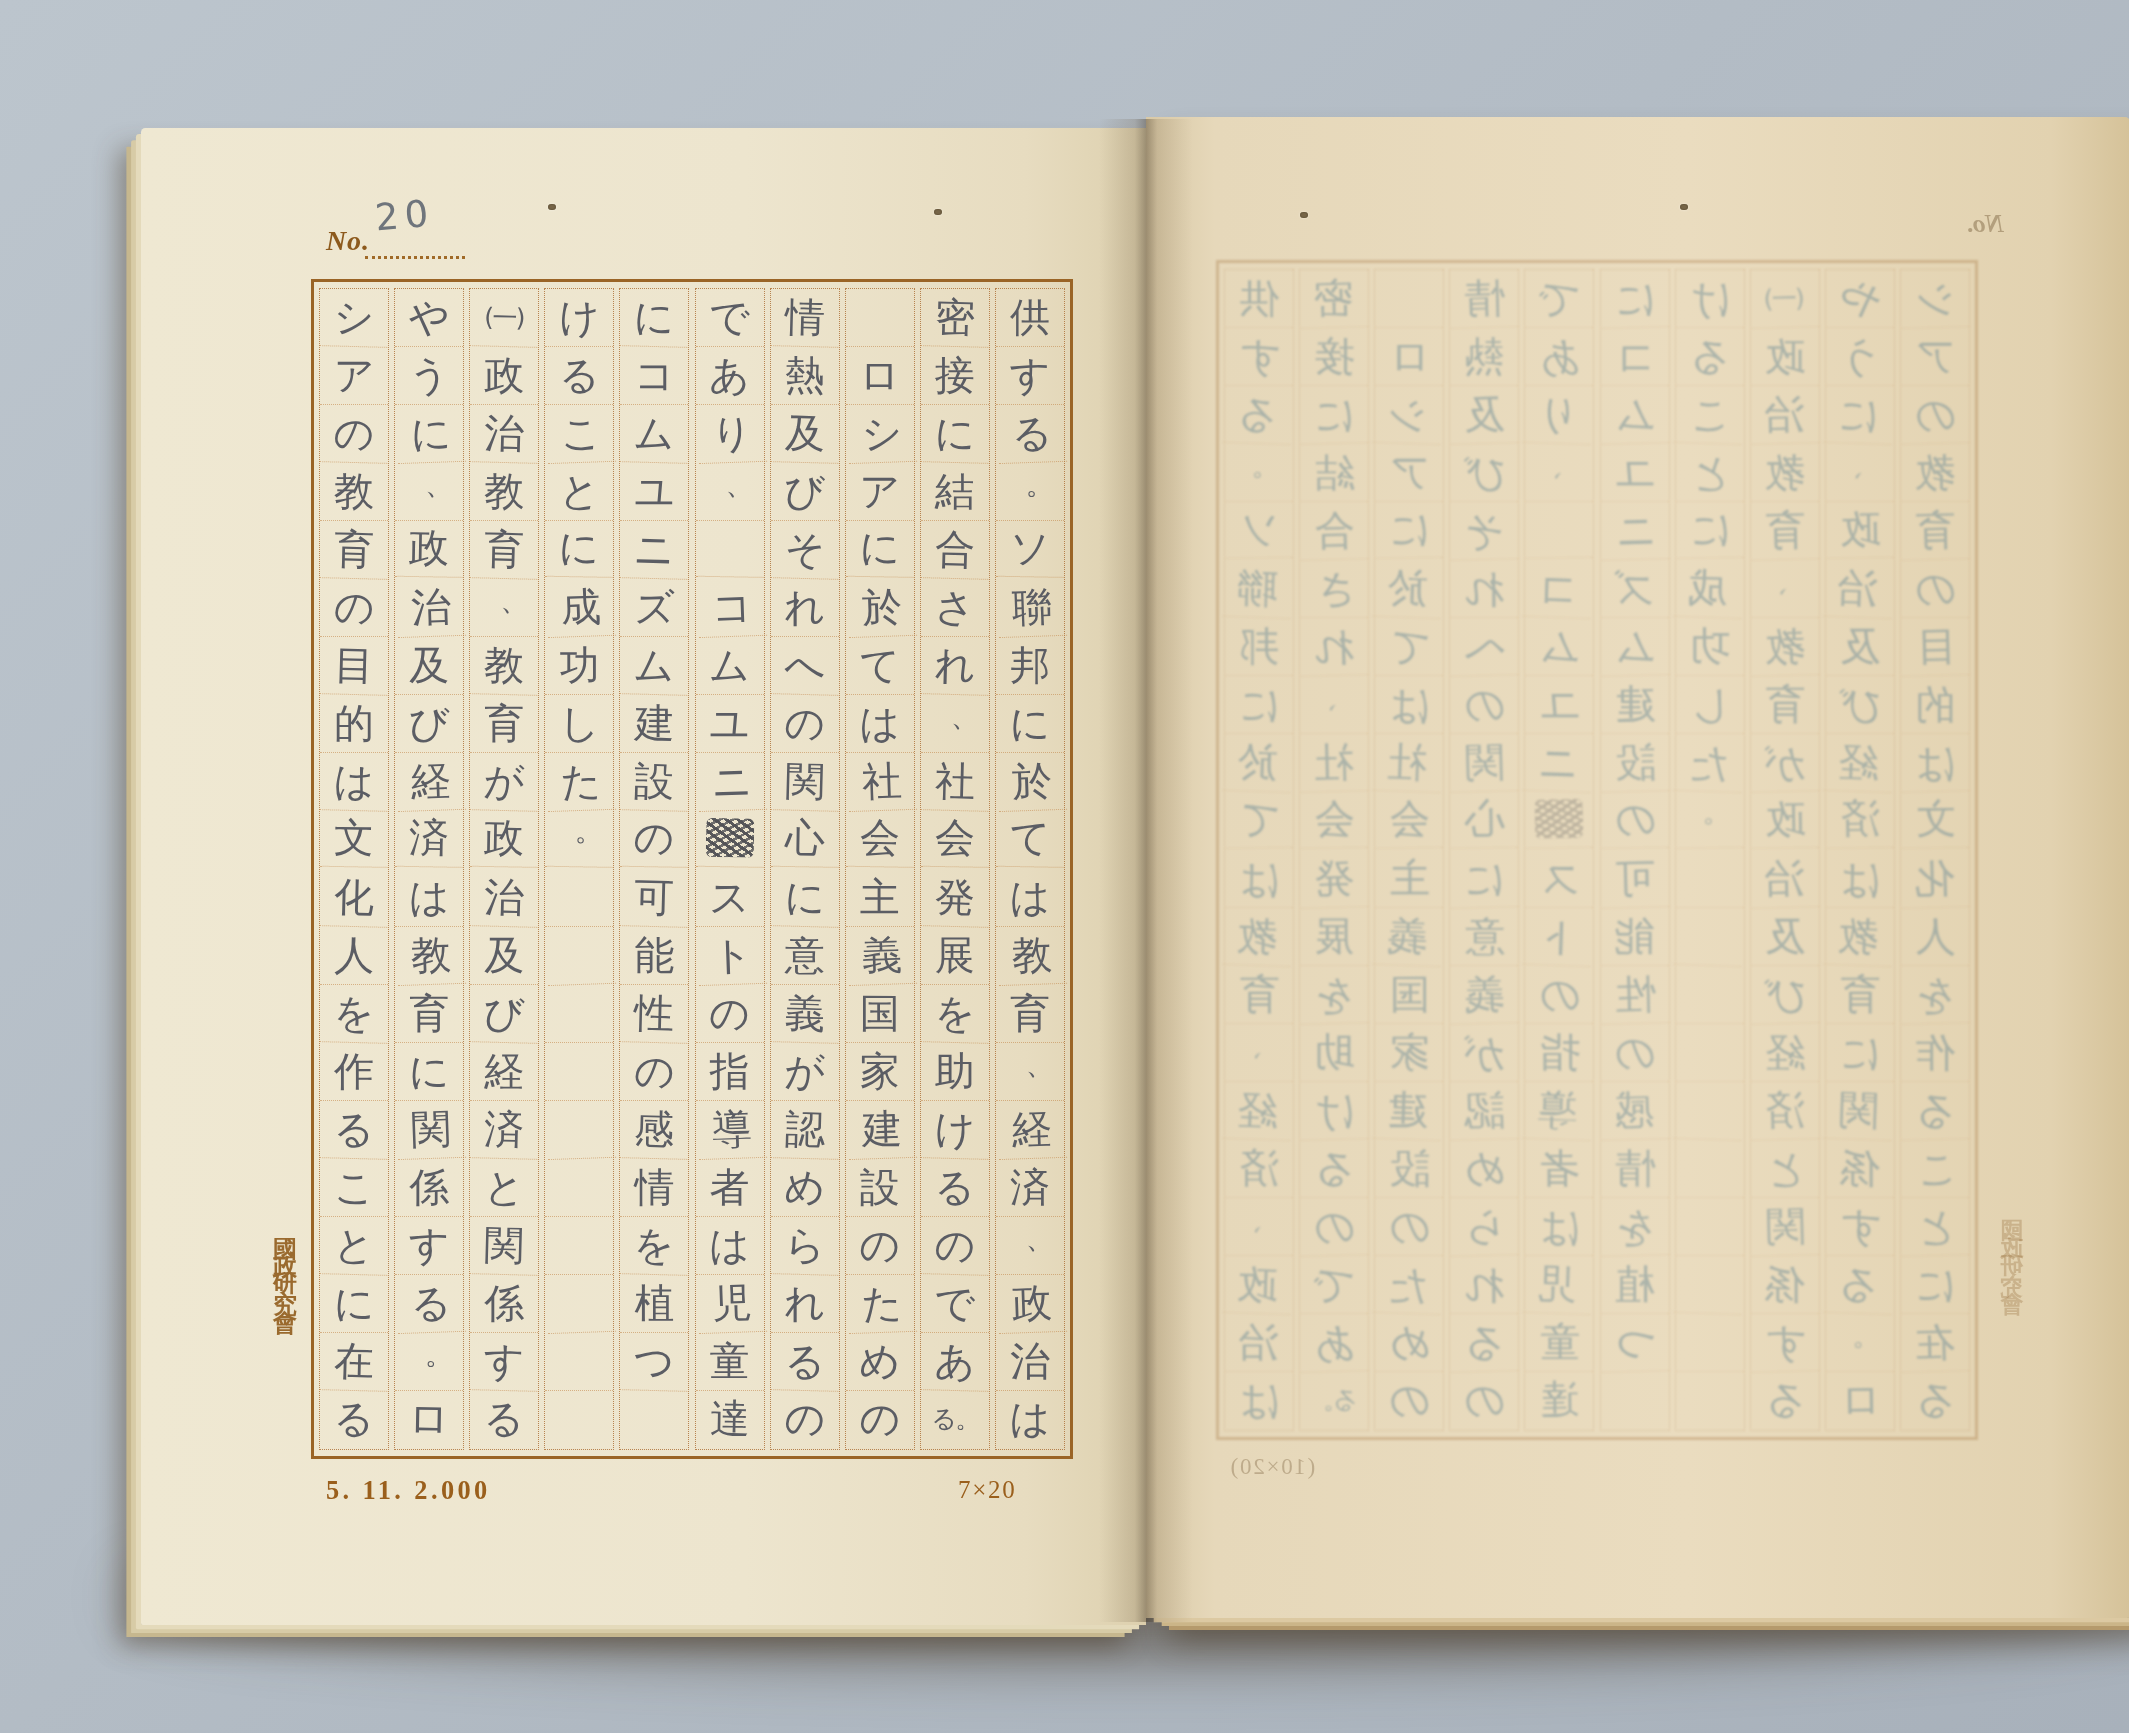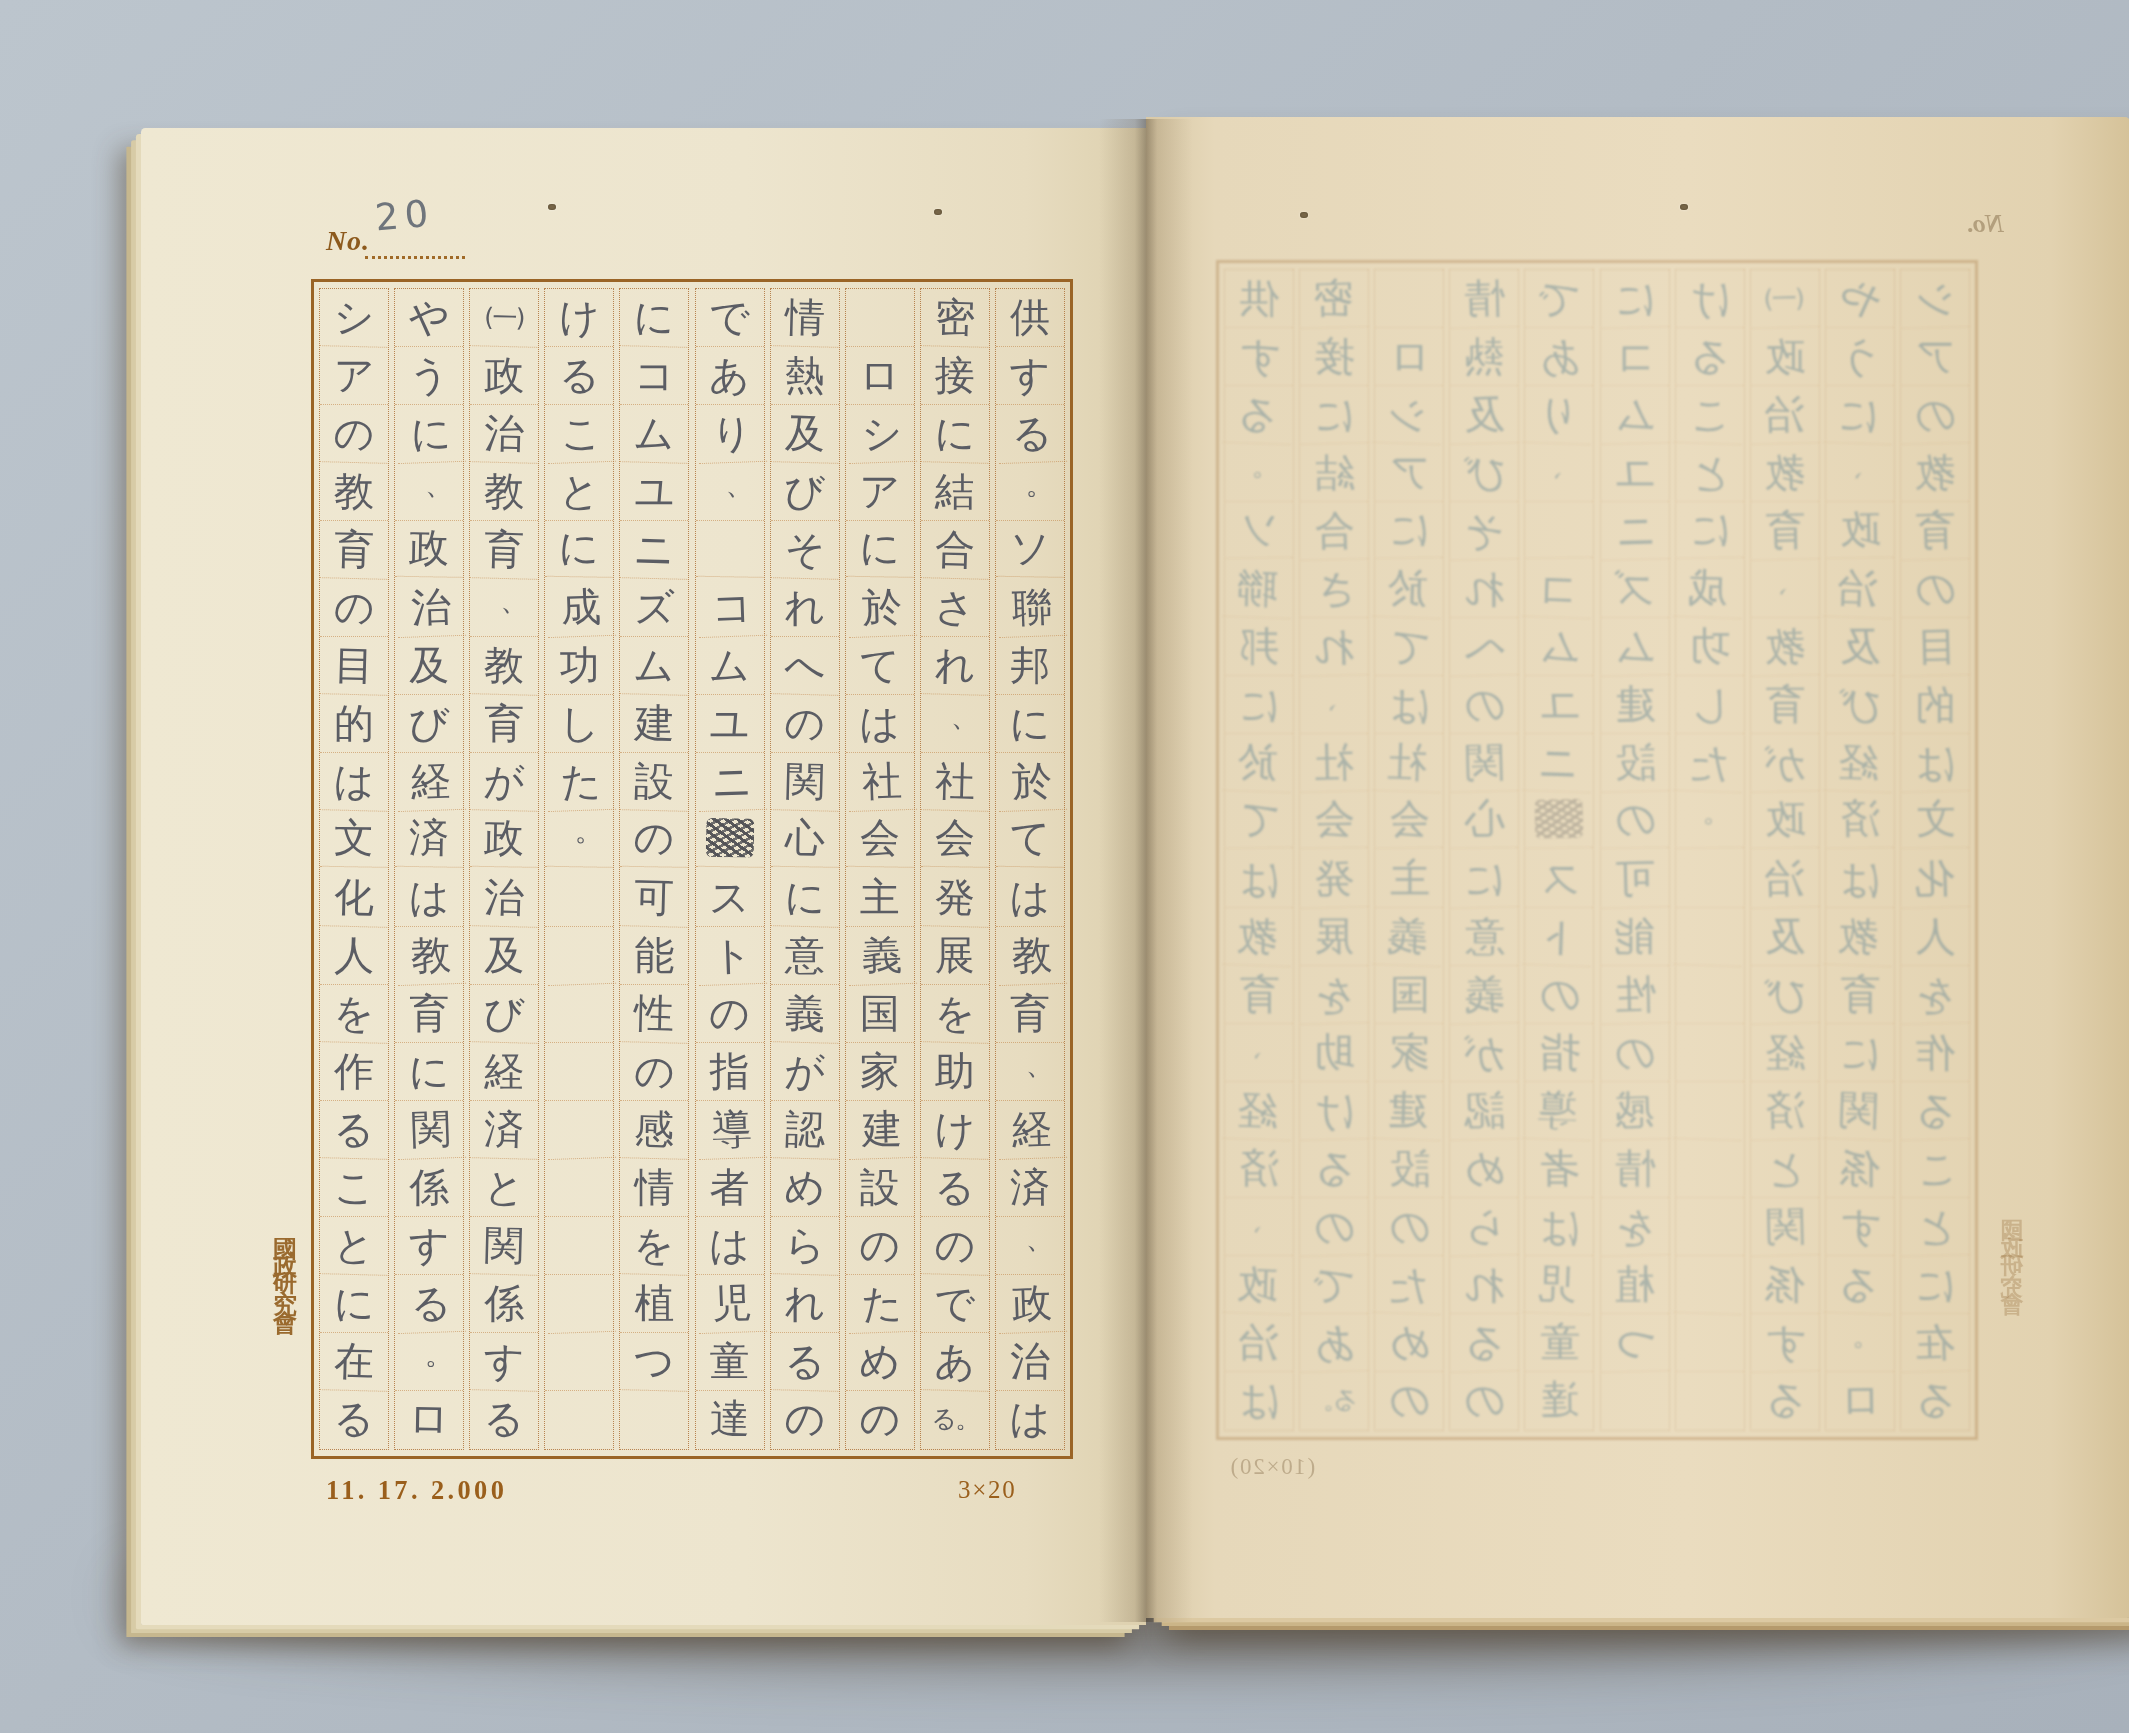--- a/index.html
+++ b/index.html
@@ -339,22 +339,22 @@
           <div class="ms-cell">こ</div>
           <div class="ms-cell">と</div>
           <div class="ms-cell">に</div>
           <div class="ms-cell">在</div>
           <div class="ms-cell">る</div>
         </div>
       </div>
   </div>
 
   <div class="abs margin-text">國政研究會</div>
-  <div class="abs foot-left">11. 17. 2.000</div>
-  <div class="abs foot-right">3×20</div>
+  <div class="abs foot-left">5. 11. 2.000</div>
+  <div class="abs foot-right">7×20</div>
 
   <div class="abs hole" style="left:407px;top:76px;"></div>
   <div class="abs hole" style="left:793px;top:81px;"></div>
 </div>
 
 <div class="page page-right">
   <div class="abs mirror-no">No.</div>
 
   <div class="abs ms-frame bleed-frame">
     <div class="ms-grid bleed">

